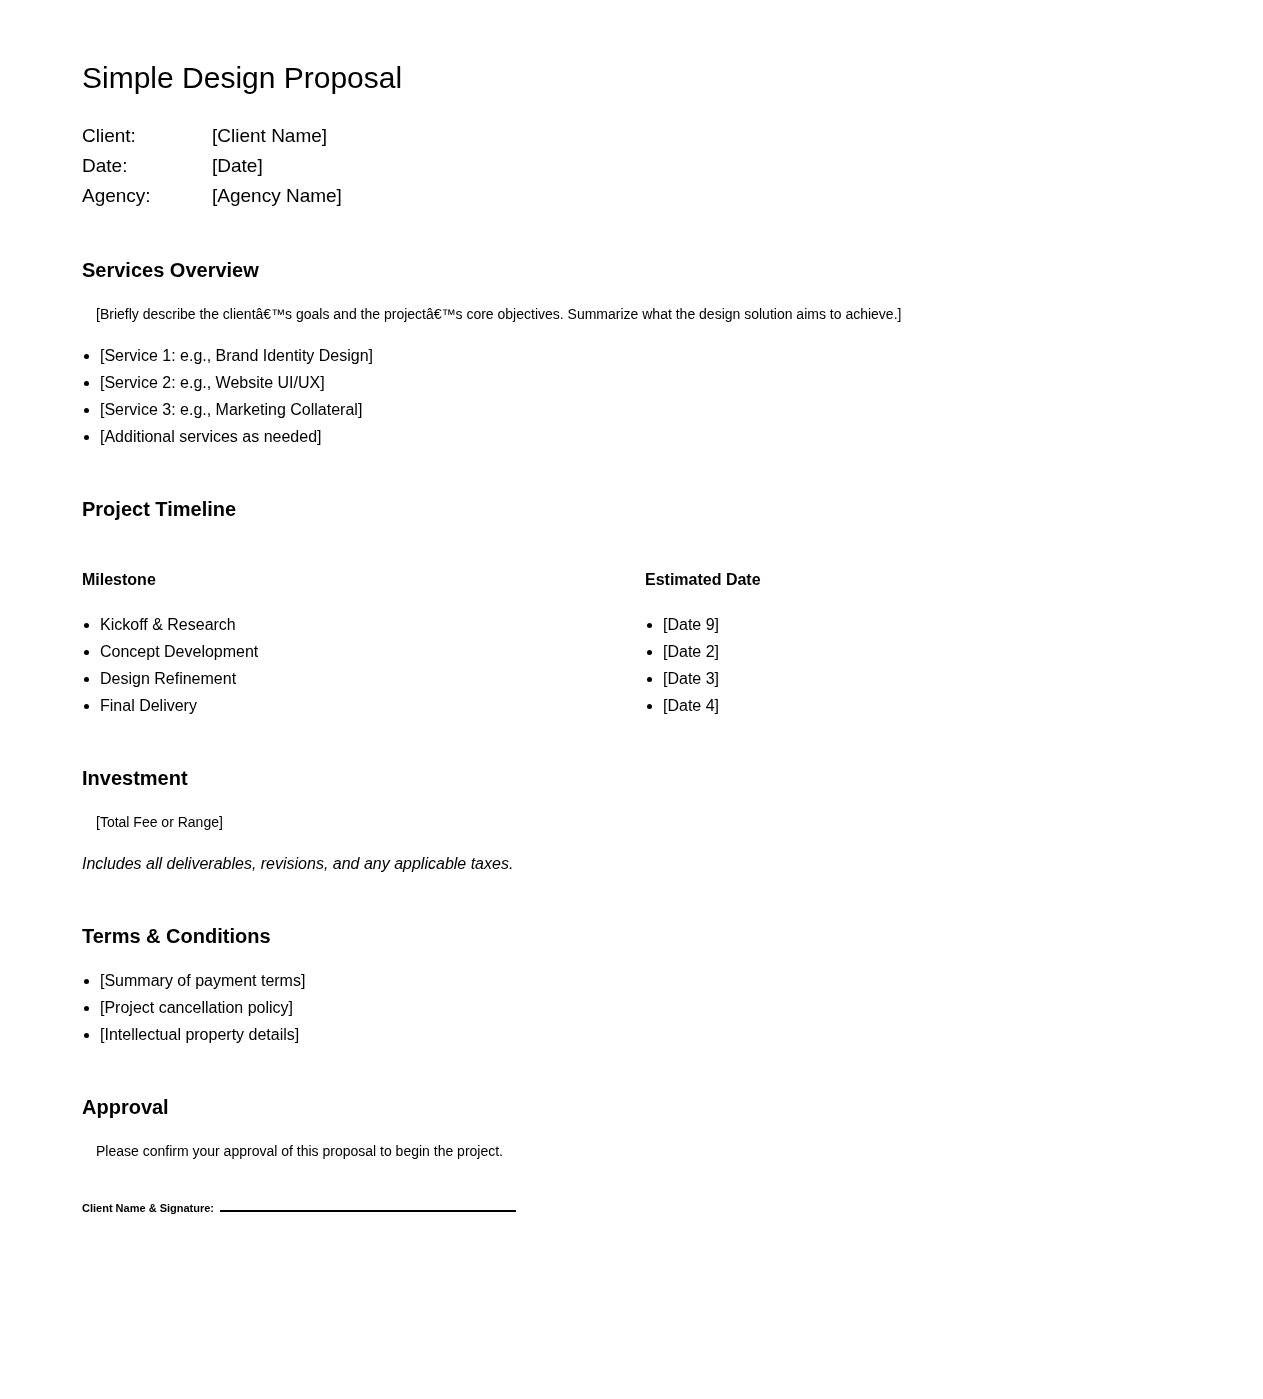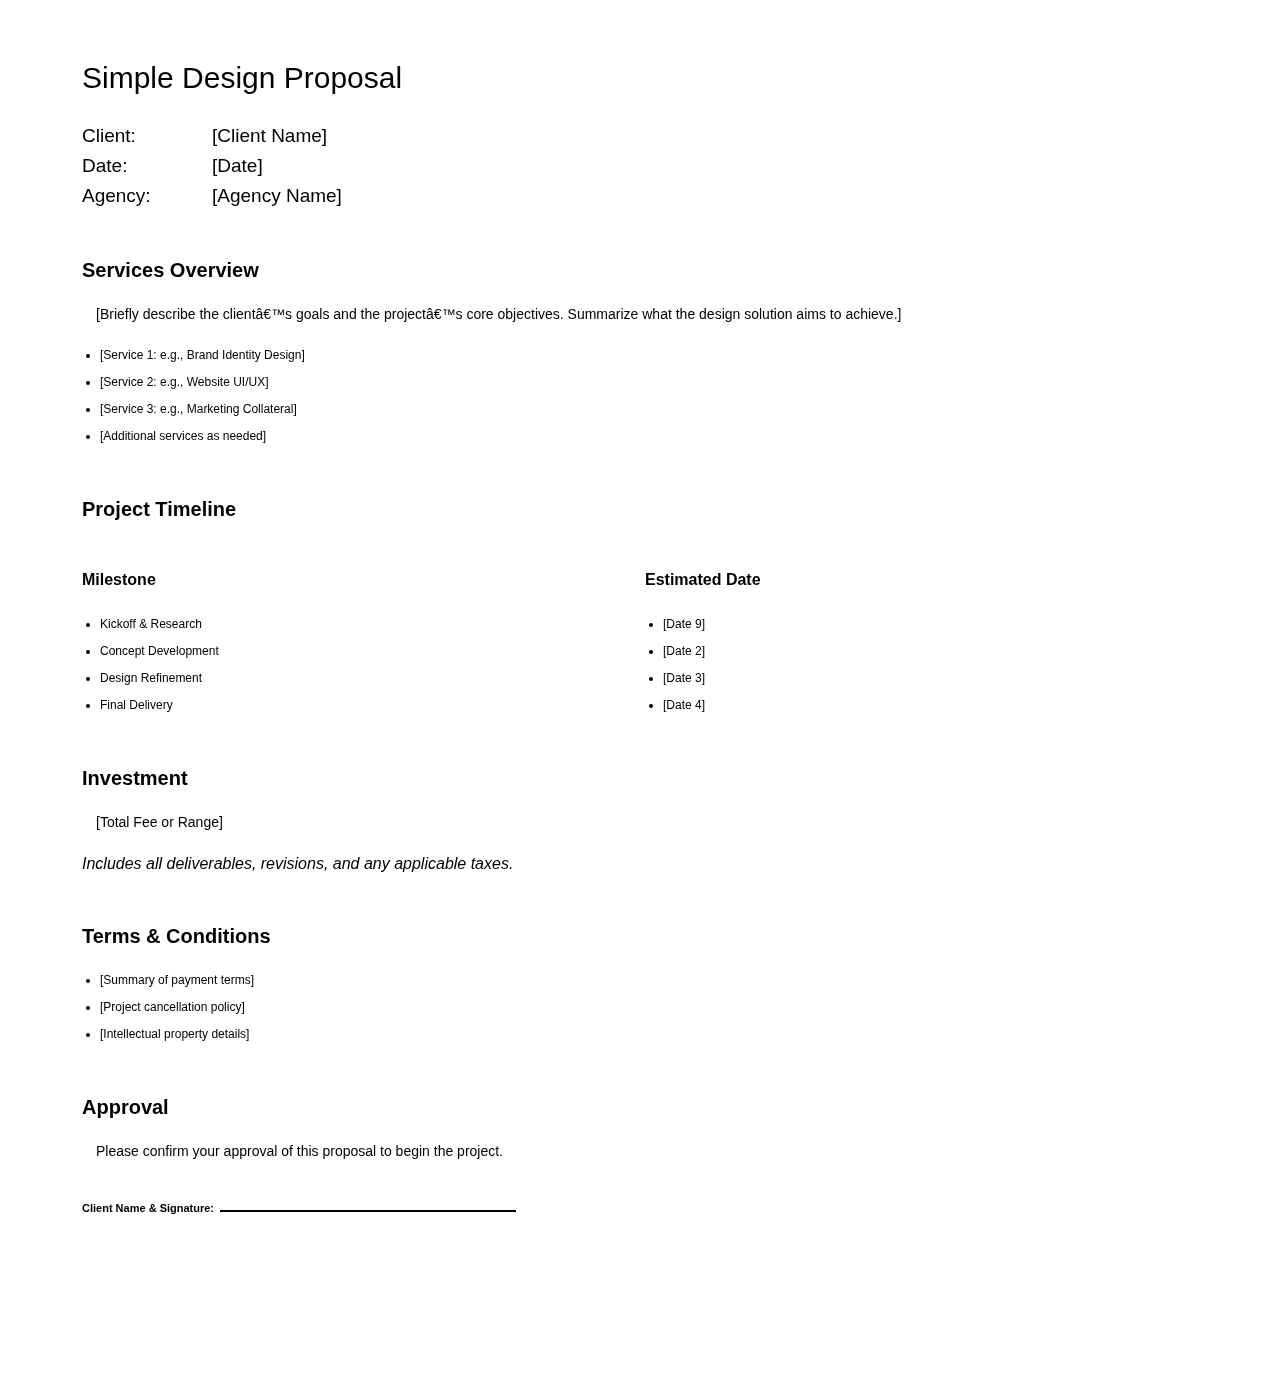--- a/index.html
+++ b/index.html
@@ -43,21 +43,21 @@
     line-height: 27px;
     margin: 0;
     font-style: italic;
   }
   ul.doc-list {
     margin: 0;
     padding: 0 0 0 18px;
     list-style: disc outside;
   }
   ul.doc-list li {
-    font-size: 12px;
+    font-size: 16px;
     line-height: 27px;
   }
   .timeline-columns { display: flex; }
   .timeline-col-left { width: 563px; }
   .timeline-col-right { flex: 1; }
   h3.column-heading {
     font-size: 16px;
     line-height: 25px;
     font-weight: 700;
     margin: 27px 0 19px 0;

